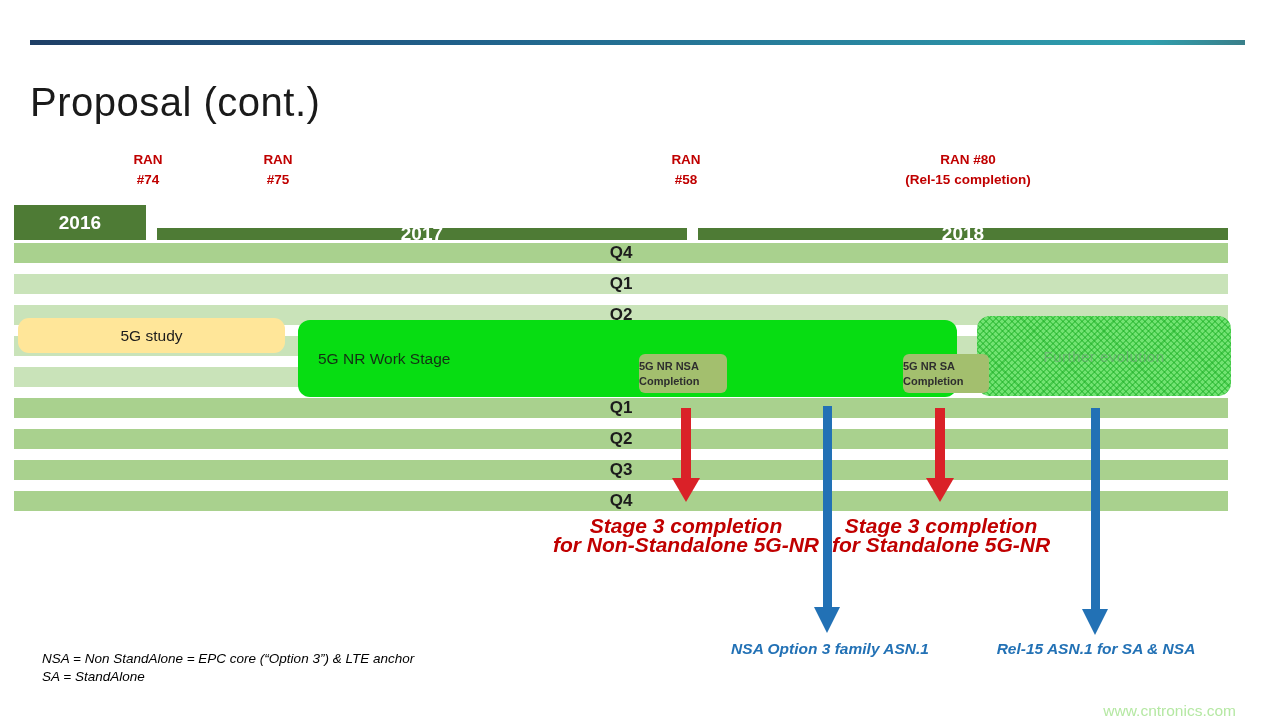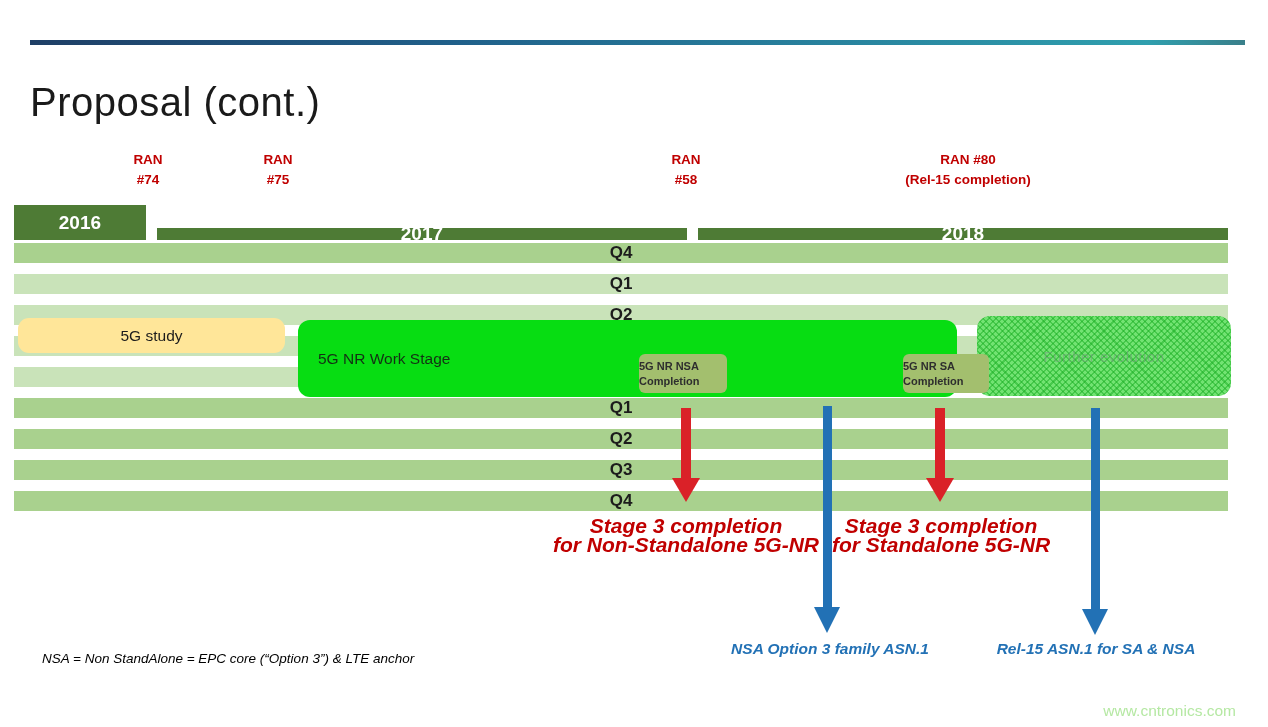--- a/index.html
+++ b/index.html
@@ -177,17 +177,18 @@
   <div class="red-note" style="left:941px">
     <div>Stage 3 completion</div>
     <div>for Standalone 5G-NR</div>
   </div>
 
   <div class="blue-note" style="left:830px">NSA Option 3  family ASN.1</div>
   <div class="blue-note" style="left:1096px">Rel-15 ASN.1 for SA &amp; NSA</div>
 
   <div class="footnotes">
     <div>NSA = Non StandAlone = EPC core (“Option 3”) &amp; LTE anchor</div>
+    <div>SA = StandAlone</div>
   </div>
 
   <div class="watermark">www.cntronics.com</div>
 
 </div>
 
 </body></html>

